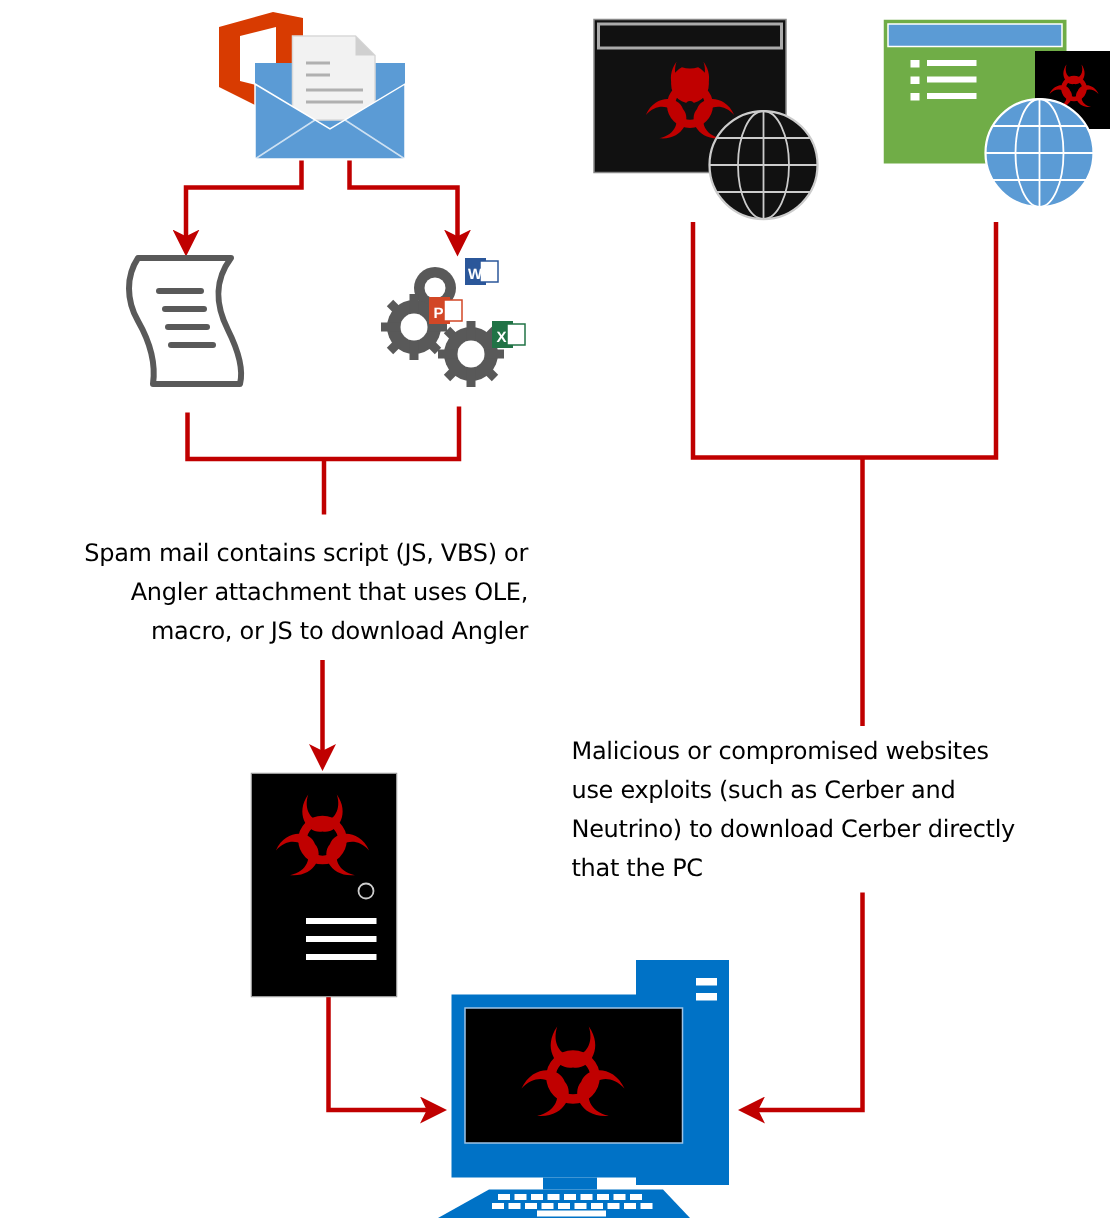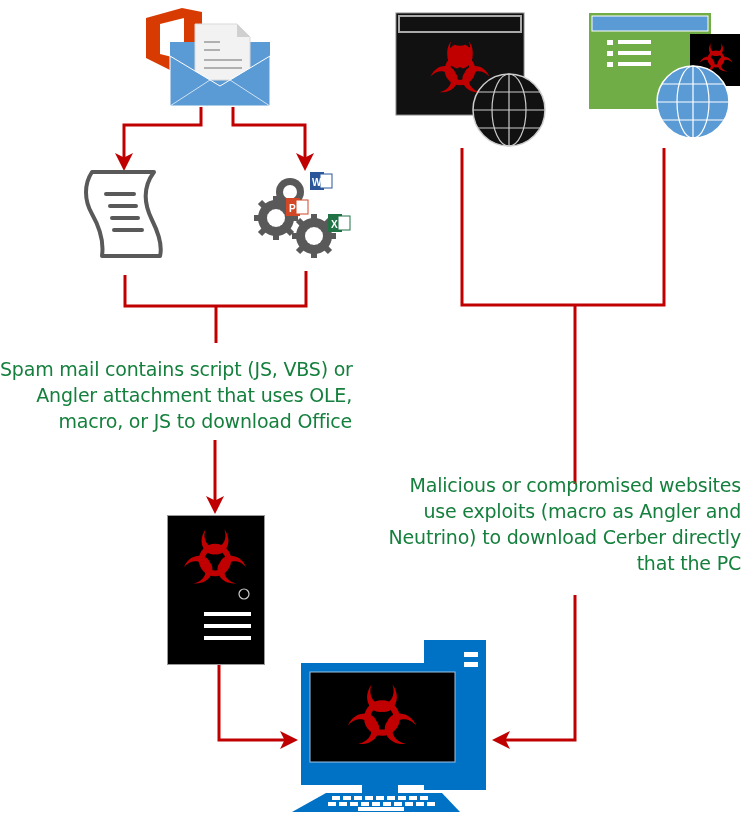--- a/index.html
+++ b/index.html
@@ -1,21 +1,21 @@
 <!DOCTYPE html>
 <html><head>
 <meta charset="utf-8">
 <style>
   html, body { margin: 0; padding: 0; background: #ffffff; }
   body { width: 743px; height: 813px; position: relative; overflow: hidden; font-family: "DejaVu Sans", sans-serif; }
   .abs { position: absolute; }
   svg { display: block; }
-  .caption { position: absolute; color: #15803d; font-size: 19px; line-height: 26px; letter-spacing: -0.2px; }
+  .caption { position: absolute; color: #000000; font-size: 16px; line-height: 26px; letter-spacing: -0.2px; }
   .caption-left { left: 0; top: 356px; width: 352px; text-align: right; }
-  .caption-right { left: 381px; top: 472px; width: 360px; text-align: right; }
+  .caption-right { left: 381px; top: 488px; width: 360px; text-align: left; }
   .caption span { display: block; white-space: nowrap; }
 </style>
 </head>
 <body>
 
 <svg class="abs" style="left:0;top:0" width="743" height="813">
   <defs>
     <marker id="arrowhead" markerWidth="6" markerHeight="6" refX="4" refY="3" orient="auto" markerUnits="strokeWidth">
       <path d="M0,0 L6,3 L0,6 L1.5,3 z" fill="#c00000"></path>
     </marker>
@@ -156,26 +156,26 @@
     <line x1="104" y1="53" x2="104" y2="125" stroke="#ffffff" stroke-width="1.2"></line>
     <line x1="68" y1="89" x2="140" y2="89" stroke="#ffffff" stroke-width="1.2"></line>
     <line x1="73" y1="71" x2="135" y2="71" stroke="#ffffff" stroke-width="1.2"></line>
     <line x1="73" y1="107" x2="135" y2="107" stroke="#ffffff" stroke-width="1.2"></line>
   </g>
 </svg>
 
 <div class="caption caption-left">
   <span>Spam mail contains script (JS, VBS) or</span>
   <span>Angler attachment that uses OLE,</span>
-  <span>macro, or JS to download Office</span>
+  <span>macro, or JS to download Angler</span>
 </div>
 
 <div class="caption caption-right">
   <span>Malicious or compromised websites</span>
-  <span>use exploits (macro as Angler and</span>
+  <span>use exploits (such as Cerber and</span>
   <span>Neutrino) to download Cerber directly</span>
   <span>that the PC</span>
 </div>
 
 <svg class="abs" style="left:167px;top:515px" width="98" height="150" viewBox="0 0 98 150">
   <rect x="0.5" y="0.5" width="97" height="149" fill="#000000" stroke="#999999" stroke-width="1"></rect>
   <g transform="translate(48,45) scale(0.95)">
     <g fill="#c00000">
       <circle cx="0" cy="0" r="14" fill="none" stroke="#c00000" stroke-width="6"></circle>
       <path d="M-10,-32 C-20,-18 -10,-4 0,-6 C10,-4 20,-18 10,-32 C14,-20 6,-12 0,-14 C-6,-12 -14,-20 -10,-32 Z"></path>

